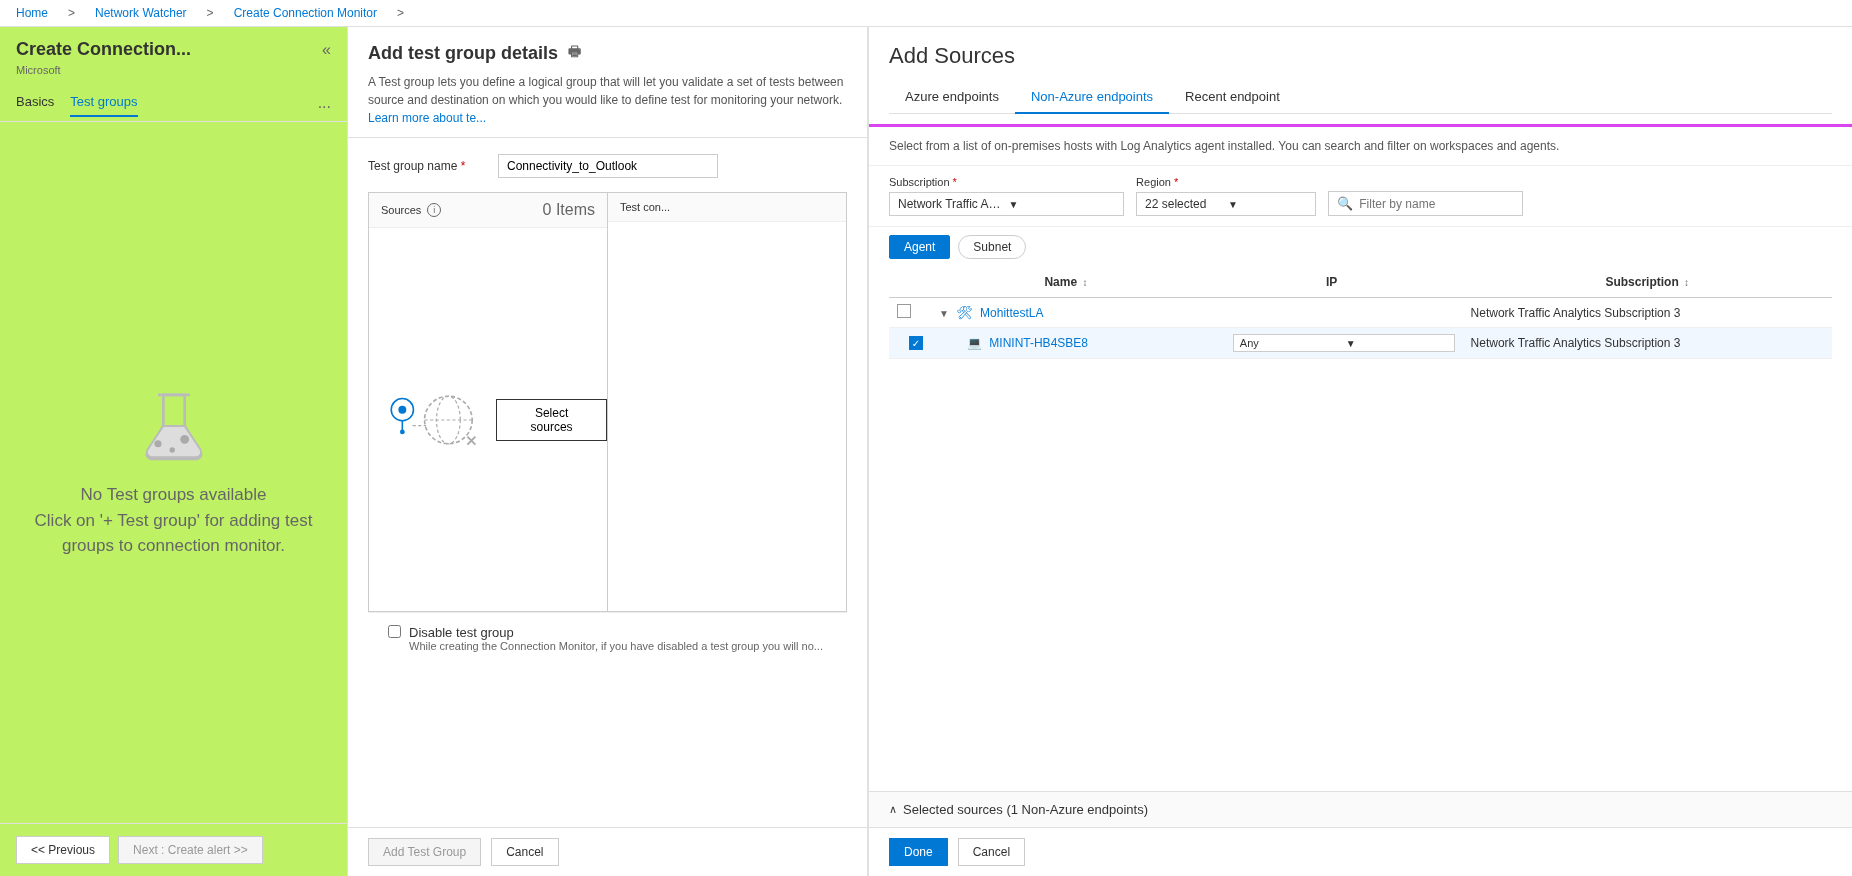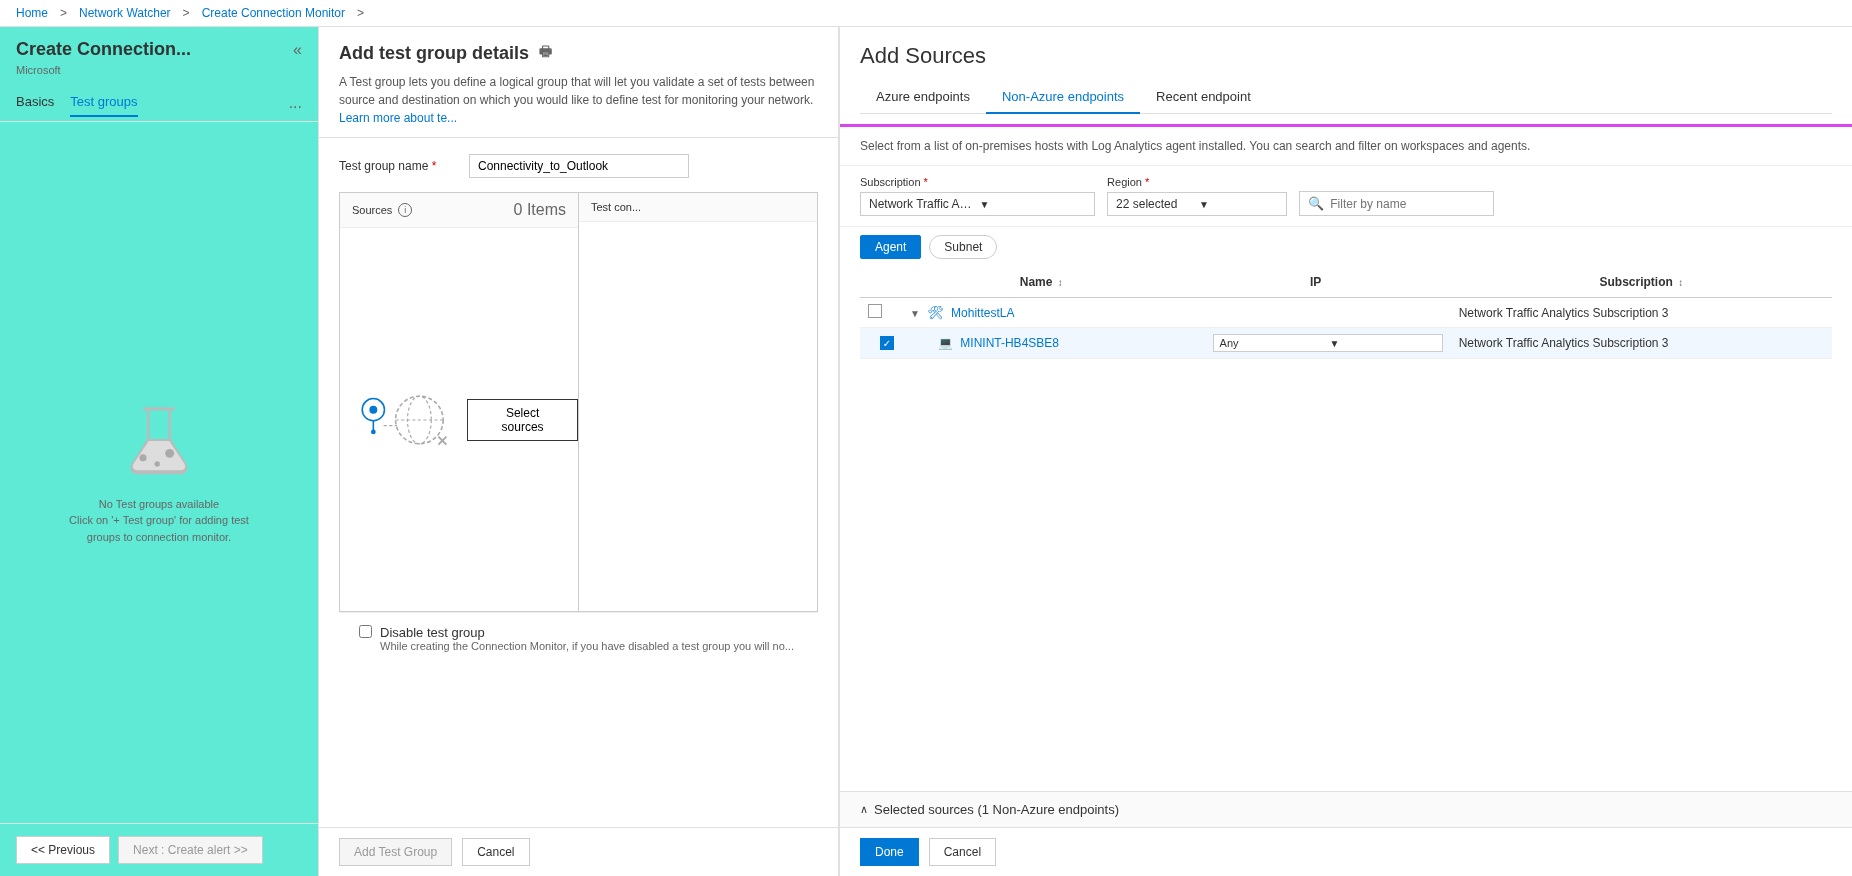--- a/index.html
+++ b/index.html
@@ -7,38 +7,38 @@
 
     
     .breadcrumb {
       background: #fff;
       padding: 6px 16px;
       font-size: 12px;
       color: #0078d4;
       border-bottom: 1px solid #e0e0e0;
       display: flex;
       align-items: center;
-      gap: 12px;
+      gap: 20px;
       text-align: center;
     }
     .breadcrumb a { color: #0078d4; text-decoration: none; }
     .breadcrumb span { color: #333; }
     .breadcrumb .sep { color: #666; }
 
     
     .main-layout {
       display: flex;
       flex: 1;
       overflow: hidden;
     }
 
     
     .sidebar {
-      width: 319px;
-      background: #5eead4;
+      width: 348px;
+      background: #bef264;
       border-right: 1px solid #e0e0e0;
       display: flex;
       flex-direction: column;
       padding: 0;
     }
     .sidebar-header {
       padding: 12px 16px 4px 16px;
       display: flex;
       align-items: center;
       justify-content: space-between;
@@ -99,21 +99,21 @@
       justify-content: center;
       padding: 20px;
       text-align: center;
     }
     .flask-icon {
       width: 80px;
       height: 80px;
       margin-bottom: 16px;
     }
     .sidebar-empty-text {
-      font-size: 11px;
+      font-size: 17px;
       color: #666;
       line-height: 1.5;
     }
     .sidebar-footer {
       padding: 12px 16px;
       border-top: 1px solid #e0e0e0;
       display: flex;
       gap: 8px;
     }
     .btn {

